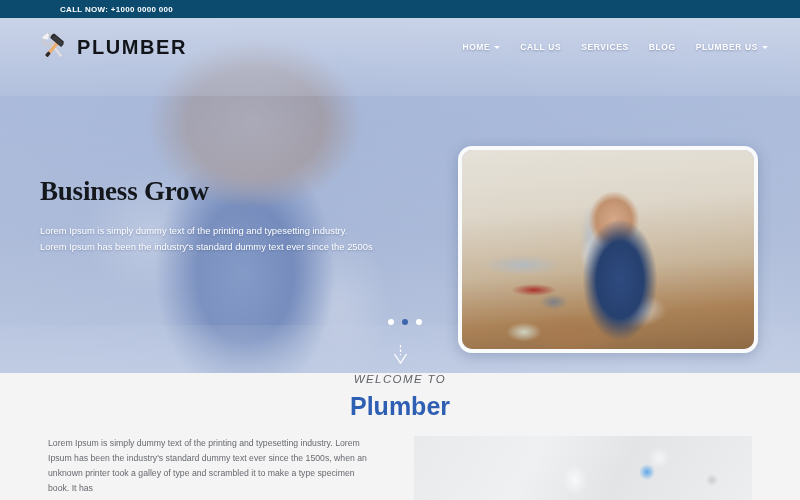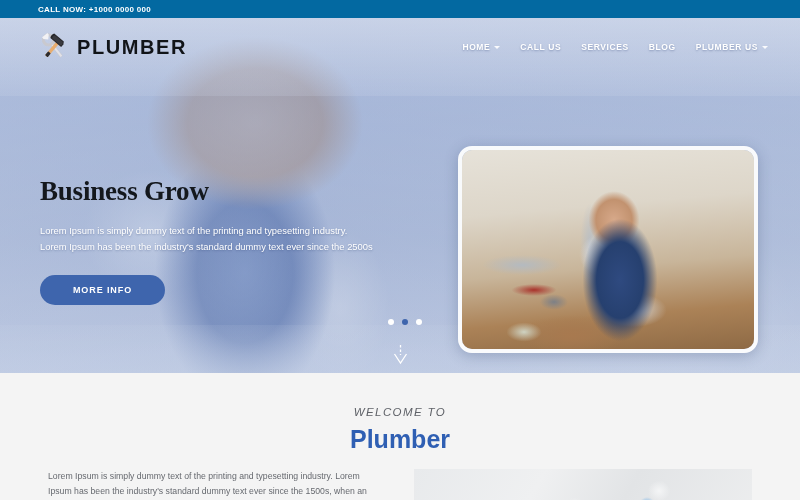--- a/index.html
+++ b/index.html
@@ -6,24 +6,24 @@
   html, body {
     width: 800px; height: 500px;
     overflow: hidden;
     font-family: "Liberation Sans", sans-serif;
     background: #f4f4f4;
   }
 
   
   .topbar {
     height: 18px;
-    background: #0369a1;
-    display: flex;
-    align-items: center;
-    padding-left: 38px;
+    background: #0c4a6e;
+    display: flex;
+    align-items: center;
+    padding-left: 60px;
     position: relative;
     z-index: 40;
   }
   .topbar-text {
     color: #ffffff;
     font-size: 8px;
     font-weight: bold;
     letter-spacing: 0.3px;
   }
 
@@ -204,21 +204,20 @@
     top: 326px;
     z-index: 25;
     cursor: pointer;
   }
 
   
   .welcome {
     position: relative;
     height: 127px;
     background: #f4f4f4;
-    padding-top: 33px;
   }
   .welcome-head { text-align: center; }
   .welcome-kicker {
     font-size: 11.5px;
     font-style: italic;
     color: #5f6268;
     letter-spacing: 1.4px;
   }
   .welcome-title {
     font-size: 25px;
@@ -303,21 +302,20 @@
       </div>
     </nav>
   </div>
 
   <div class="hero-content">
     <h1 class="hero-title">Business Grow</h1>
     <div class="hero-sub">
       <div>Lorem Ipsum is simply dummy text of the printing and typesetting industry.</div>
       <div>Lorem Ipsum has been the industry's standard dummy text ever since the 2500s</div>
     </div>
-    <button class="hero-btn">MORE INFO</button>
   </div>
 
   <div class="hero-card">
     <div class="hero-card-photo"></div>
   </div>
 
   <div class="dots">
     <span class="dot"></span>
     <span class="dot active"></span>
     <span class="dot"></span>

